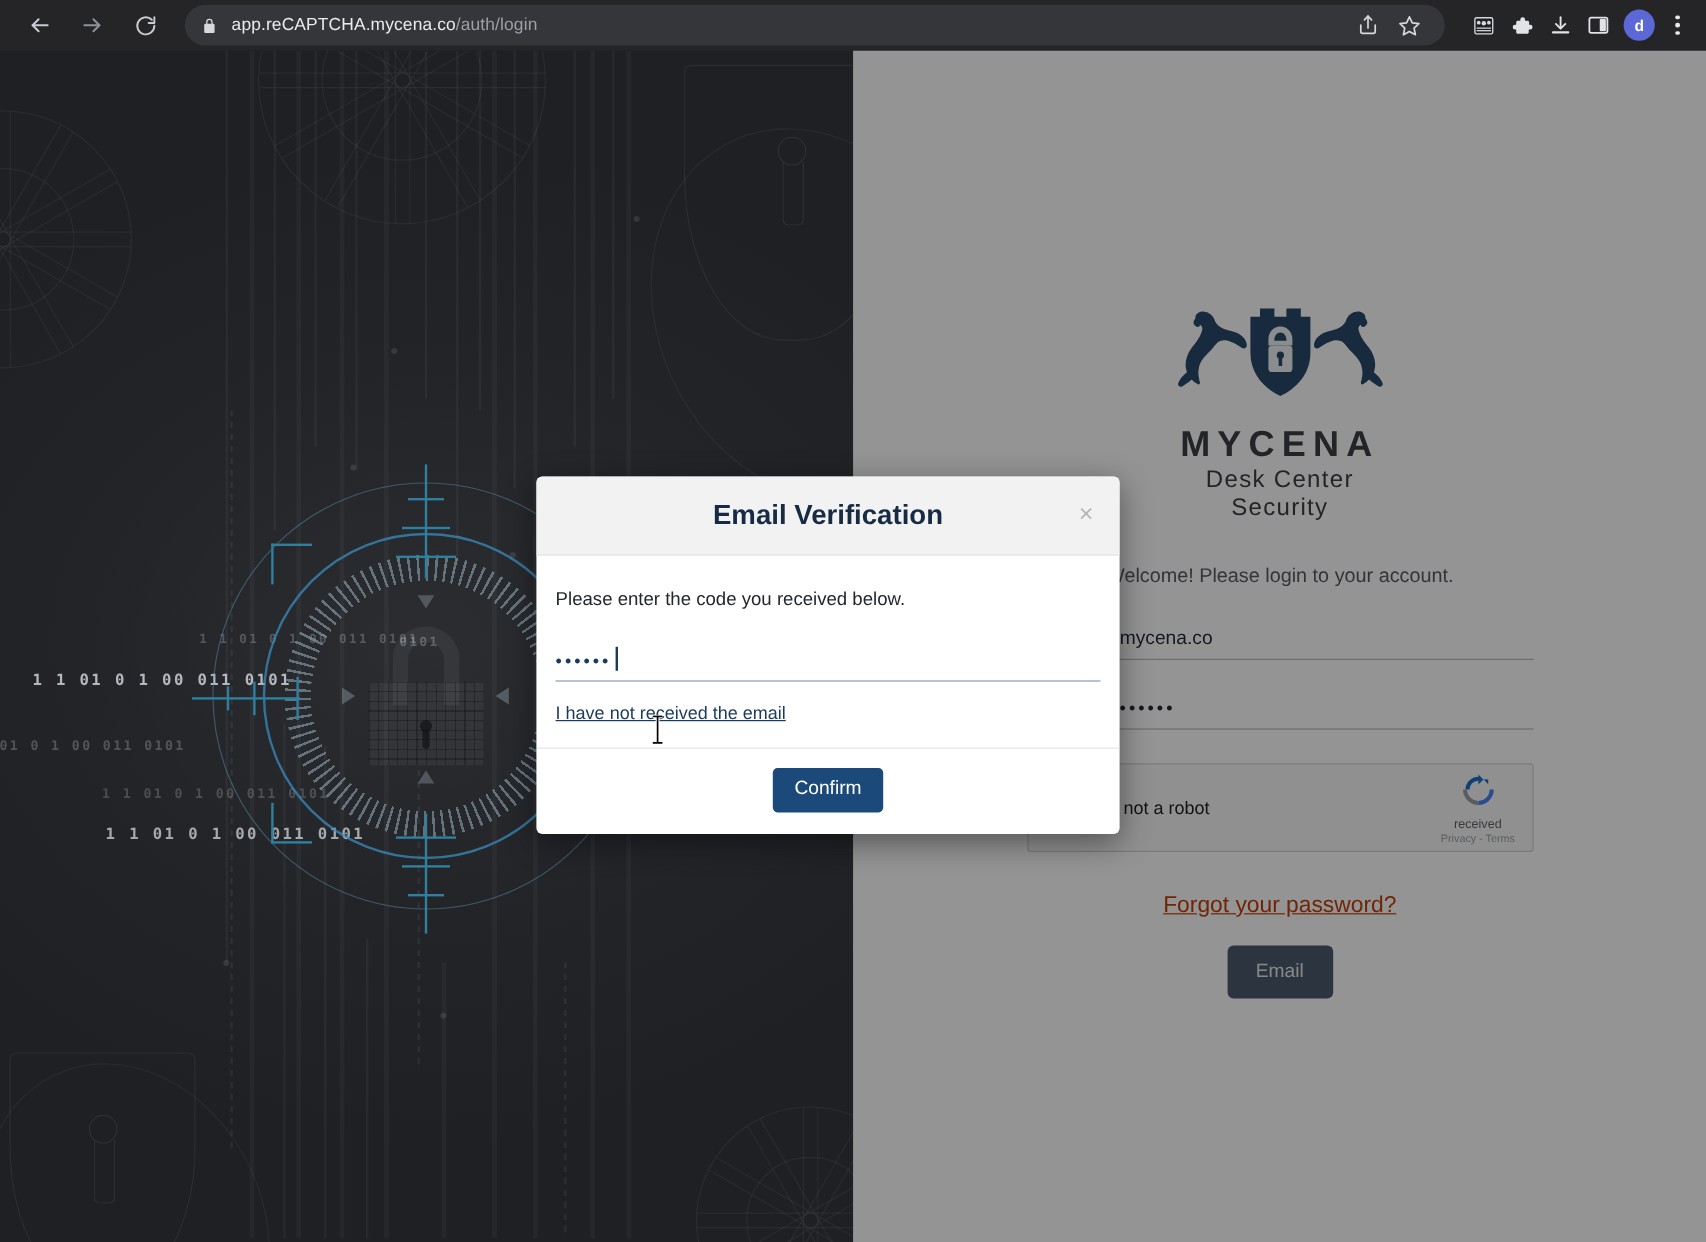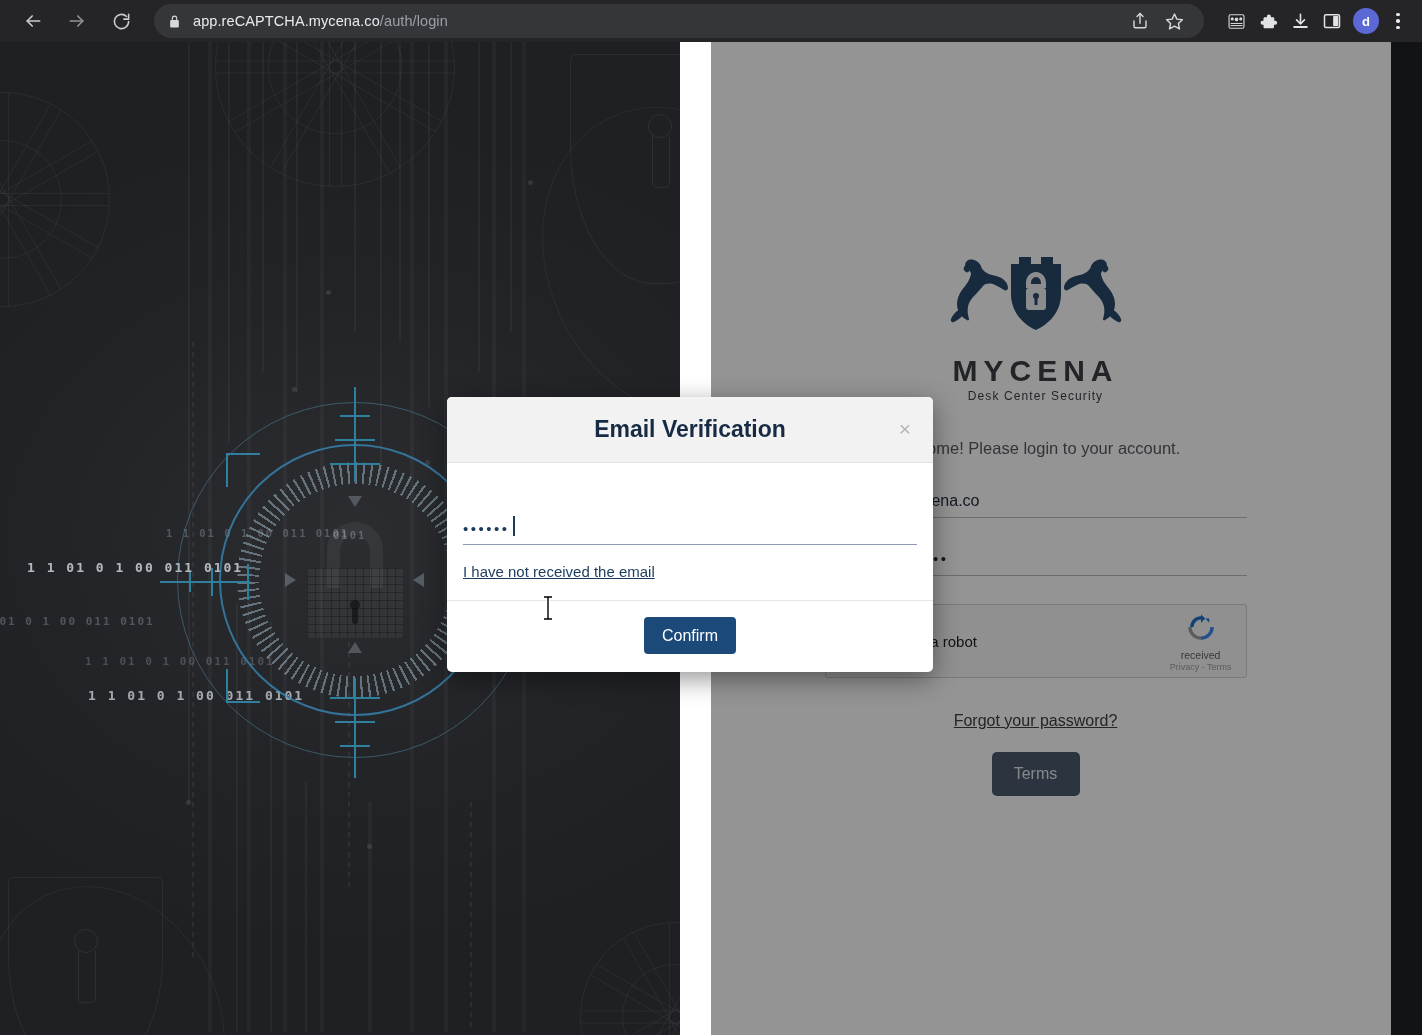--- a/index.html
+++ b/index.html
@@ -203,36 +203,36 @@
     position:absolute;
     font-family: "DejaVu Sans Mono", monospace;
     font-weight: bold;
     white-space: nowrap;
     font-size: 12px;
     letter-spacing: 2px;
   }
 
   
   .login-panel {
-    position:absolute; left:680px; top:0;
+    position:absolute; left:711px; top:0;
     width:711px; height:993px;
     background:#ffffff;
     display:flex; flex-direction:column; align-items:center;
   }
   .logo-wrap { margin-top:200px; width:190px; }
   .logo-svg { display:block; width:190px; height:108px; }
   .logo-word {
     text-align:center; margin-top:4px;
     font-size:30px; font-weight:bold; letter-spacing:6px;
     color:#3b3f45;
     font-family:"Liberation Sans", sans-serif;
   }
   .logo-sub {
     text-align:center; margin-top:1px;
-    font-size:12px; letter-spacing:1.1px;
+    font-size:20px; letter-spacing:1.1px;
     color:#3b3f45;
   }
   .welcome {
     margin-top:36px;
     font-size:16.5px; color:#565b62;
   }
   .field-wrap { width:422px; margin-top:26px; }
   .field {
     width:100%; height:34px;
     border:none; border-bottom:1px solid #b9bcc0;
@@ -251,21 +251,21 @@
   .cap-box {
     width:28px; height:28px; border:2px solid #c1c1c1;
     border-radius:2px; background:#fff; flex:0 0 auto;
   }
   .cap-label { font-size:15px; color:#1f1f1f; margin-left:14px; flex:1 1 auto;}
   .cap-logo { text-align:center; flex:0 0 auto; }
   .cap-logo-name { font-size:10.5px; color:#5f6368; margin-top:2px;}
   .cap-logo-links { font-size:9px; color:#9aa0a6; margin-top:1px;}
   .forgot {
     margin-top:34px;
-    font-size:16px; color:#404040; text-decoration:underline;
+    font-size:19px; color:#c2410c; text-decoration:underline;
   }
   .login-btn {
     margin-top:22px;
     width:88px; height:44px;
     background:#4c5a6e; color:#e7e9ec;
     border:none; border-radius:5px;
     font-size:16px;
     font-family:"Liberation Sans", sans-serif;
   }
 
@@ -595,31 +595,32 @@
           <path d="M28.8 16A12.8 12.8 0 0 1 16 28.8v-3.4A9.4 9.4 0 0 0 25.4 16z" fill="#4285f4"></path>
           <path d="M16 28.8A12.8 12.8 0 0 1 3.2 16h3.4A9.4 9.4 0 0 0 16 25.4z" fill="#9aa0a6"></path>
           <path d="M20.3 7.4l4 .2-.2 4z" fill="#1c70c9"></path>
         </svg>
         <div class="cap-logo-name">received</div>
         <div class="cap-logo-links">Privacy - Terms</div>
       </div>
     </div>
 
     <div class="forgot">Forgot your password?</div>
-    <button class="login-btn">Terms</button>
+    <button class="login-btn">Email</button>
   </div>
 
   <div class="overlay"></div>
 
   <div class="modal">
     <div class="modal-head">
       <div class="modal-title">Email Verification</div>
       <div class="modal-close">×</div>
     </div>
     <div class="modal-body">
+      <div class="mb-line">Please enter the code you received below.</div>
 
       <div class="code-wrap">
         <input class="code-input" readonly="" value="••••••" style="">
         <div class="caret"></div>
       </div>
 
       <a class="not-received">I have not received the email</a>
     </div>
     <div class="modal-foot">
       <button class="confirm-btn">Confirm</button>

